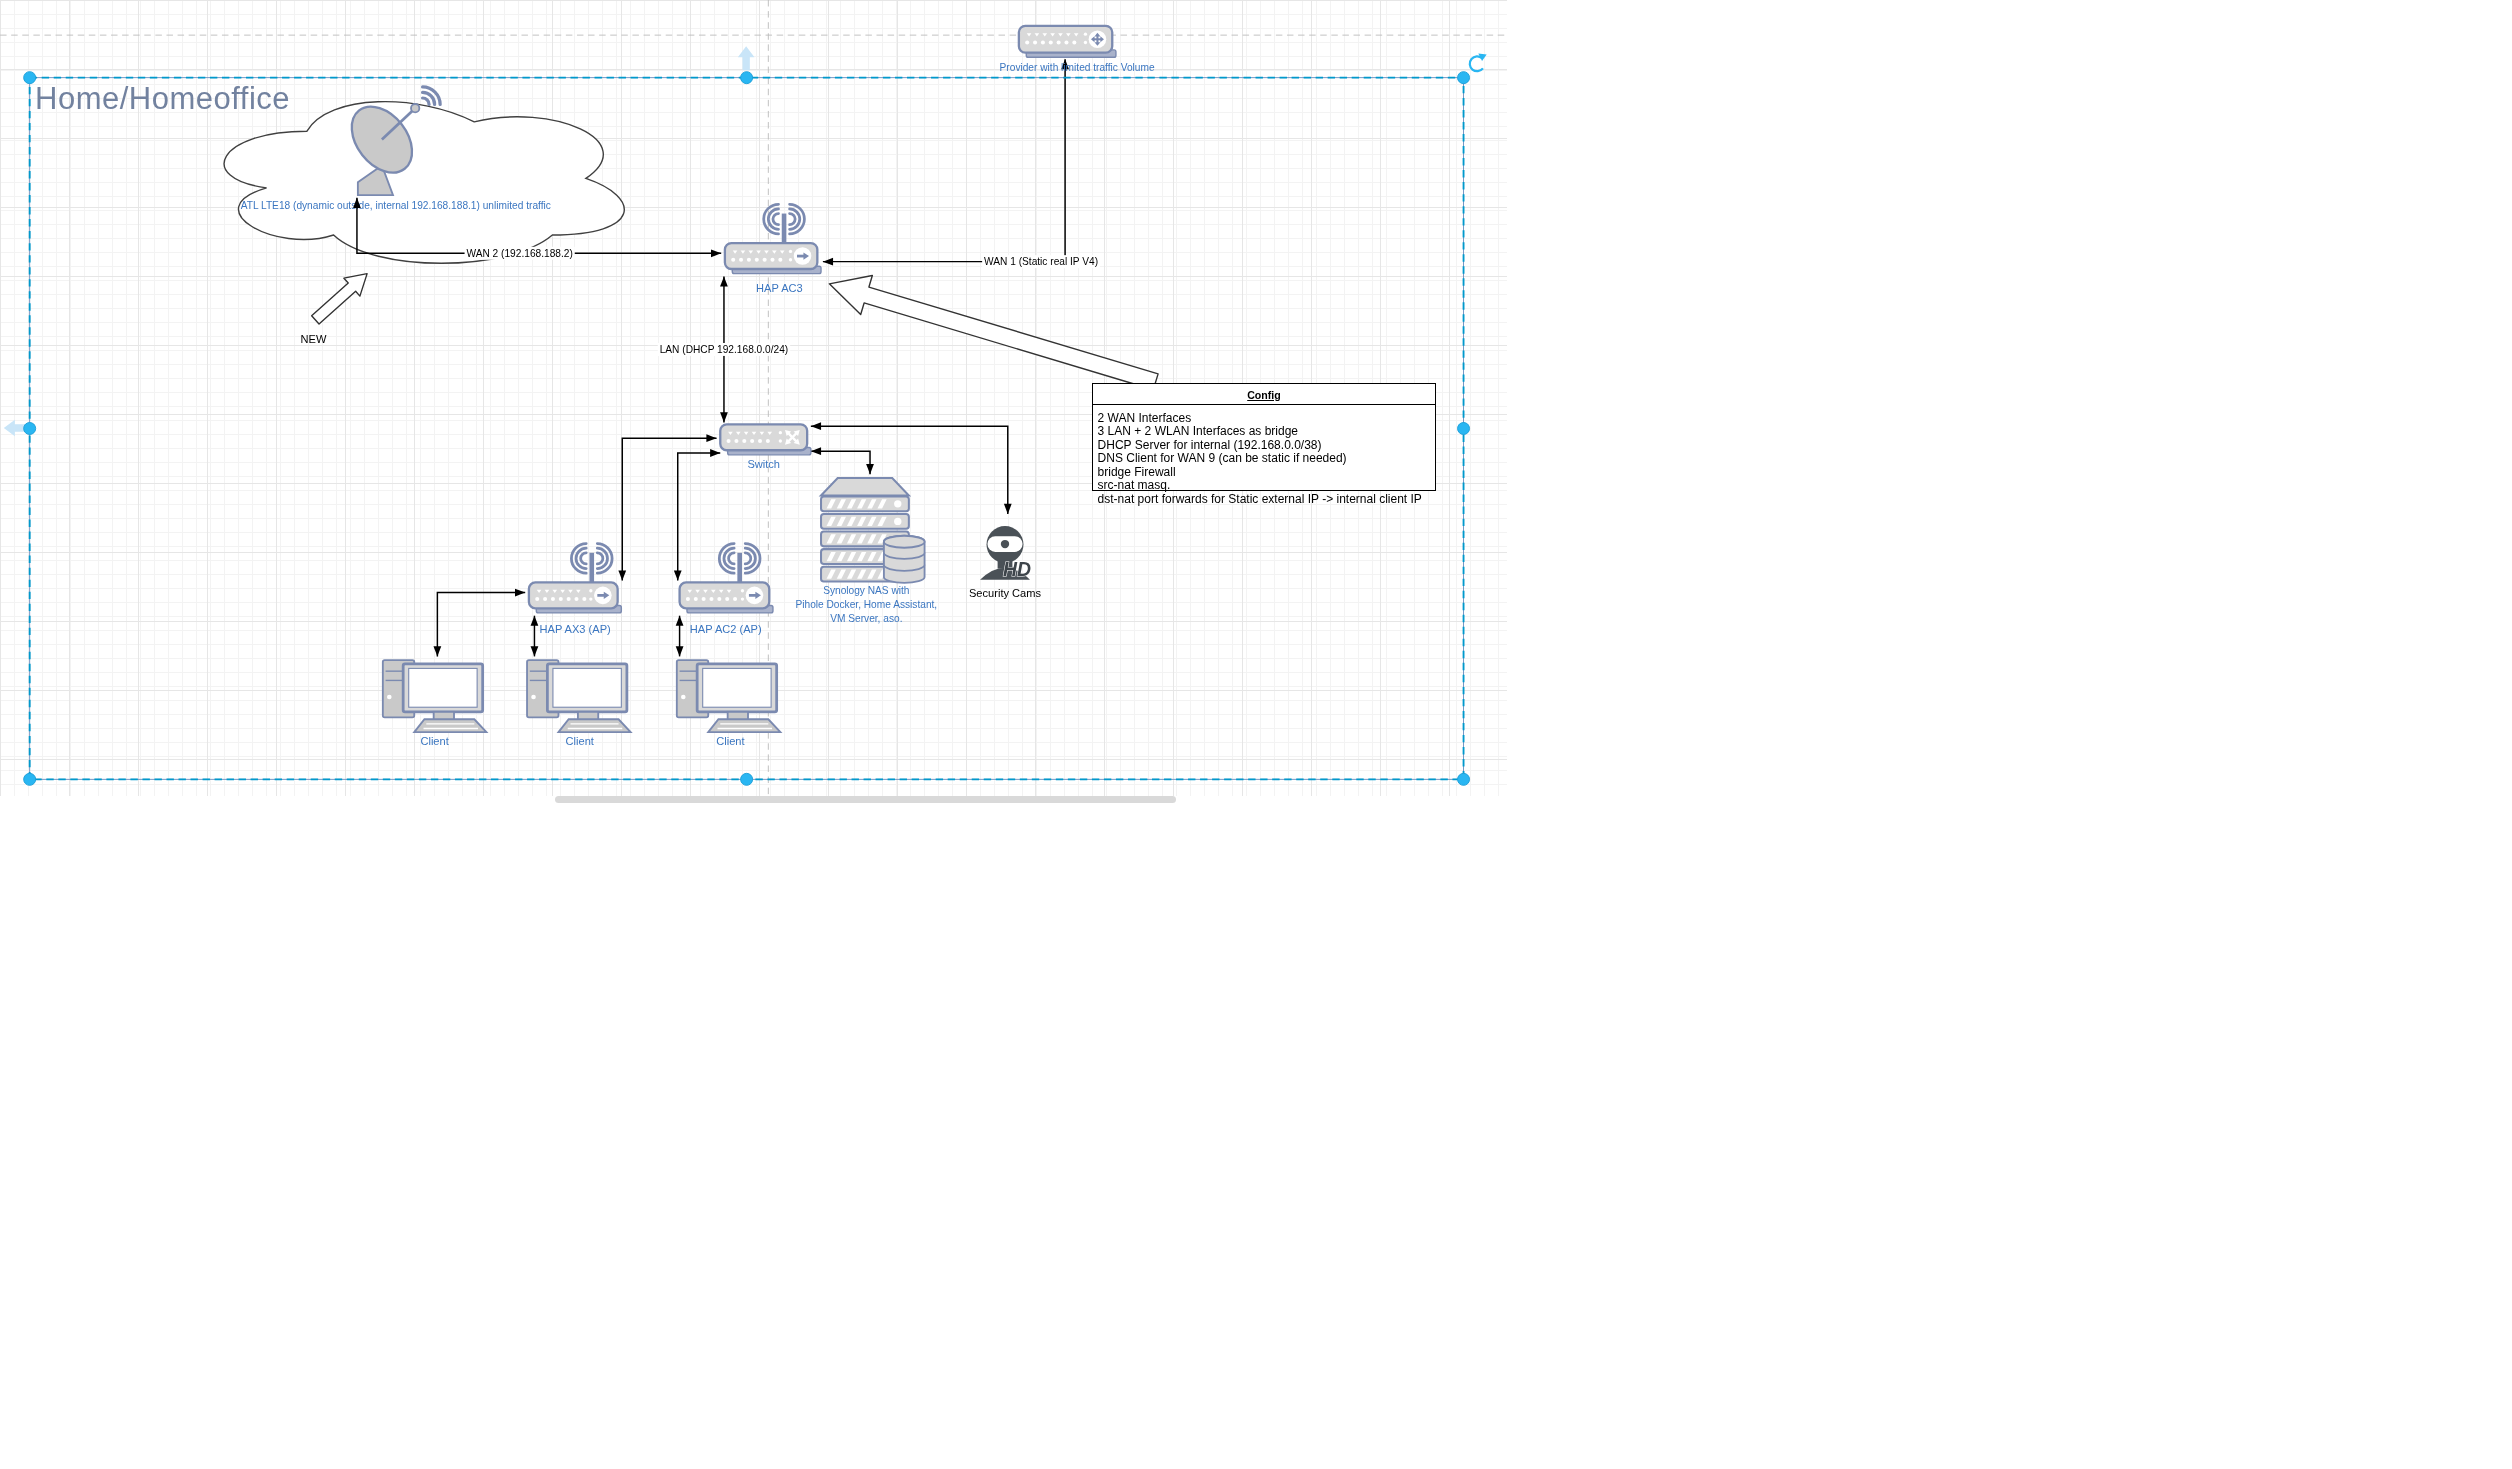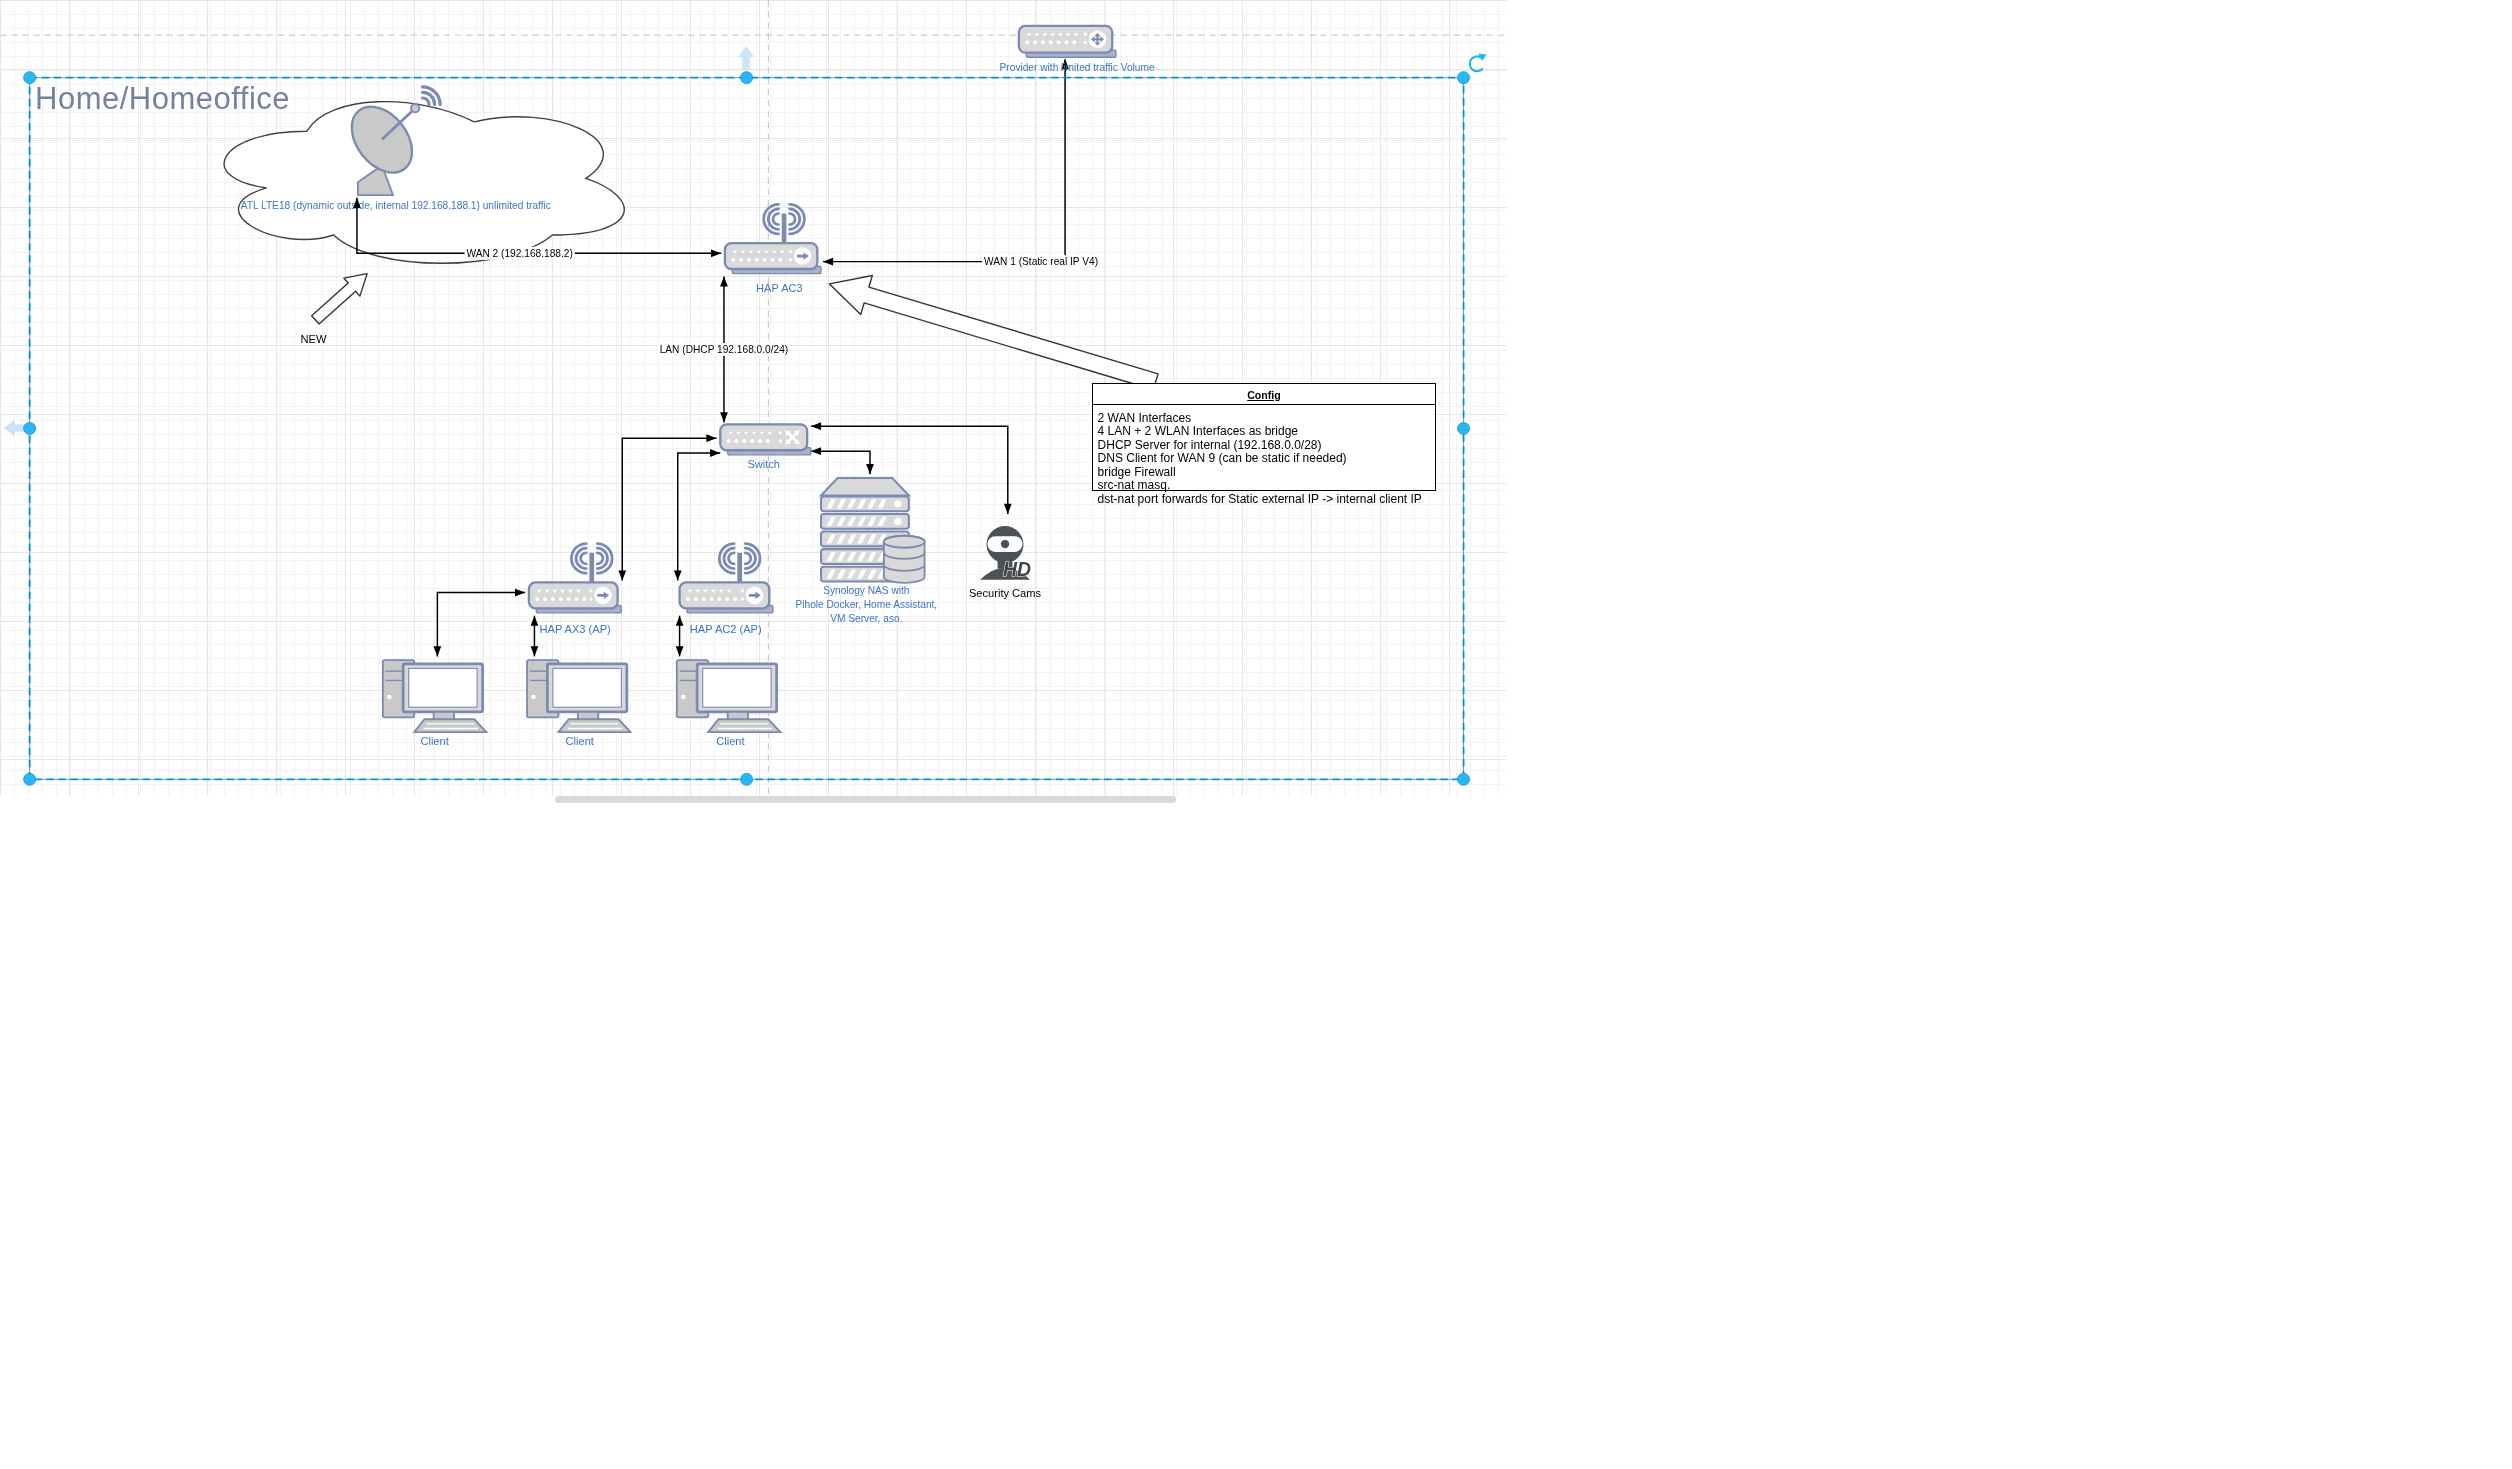--- a/index.html
+++ b/index.html
@@ -26,22 +26,22 @@
 
 <div id="screen">
   <div class="grid-bg"></div>
 
   <div class="page-title">Home/Homeoffice</div>
 
   <div class="config-box" id="config-box" style="left: 1092px; top: 383px; width: 344px; height: 108px;">
     <div class="config-title">Config</div>
     <div class="config-body" id="config-body">
         <div>2 WAN Interfaces</div>
-        <div>4 LAN + 2 WLAN Interfaces as bridge</div>
-        <div>DHCP Server for internal (192.168.0.0/28)</div>
+        <div>3 LAN + 2 WLAN Interfaces as bridge</div>
+        <div>DHCP Server for internal (192.168.0.0/38)</div>
         <div>DNS Client for WAN 9 (can be static if needed)</div>
         <div>bridge Firewall</div>
         <div>src-nat masq.</div>
         <div>dst-nat port forwards for Static external IP -&gt; internal client IP</div>
       </div>
   </div>
 
   <svg id="diagram-svg" width="2512" height="1469" viewBox="0 0 2717 1589">
       <g>
         <line x1="831" y1="0" x2="831" y2="861" stroke="#bdbdbd" stroke-width="1" stroke-dasharray="7,5"></line>

